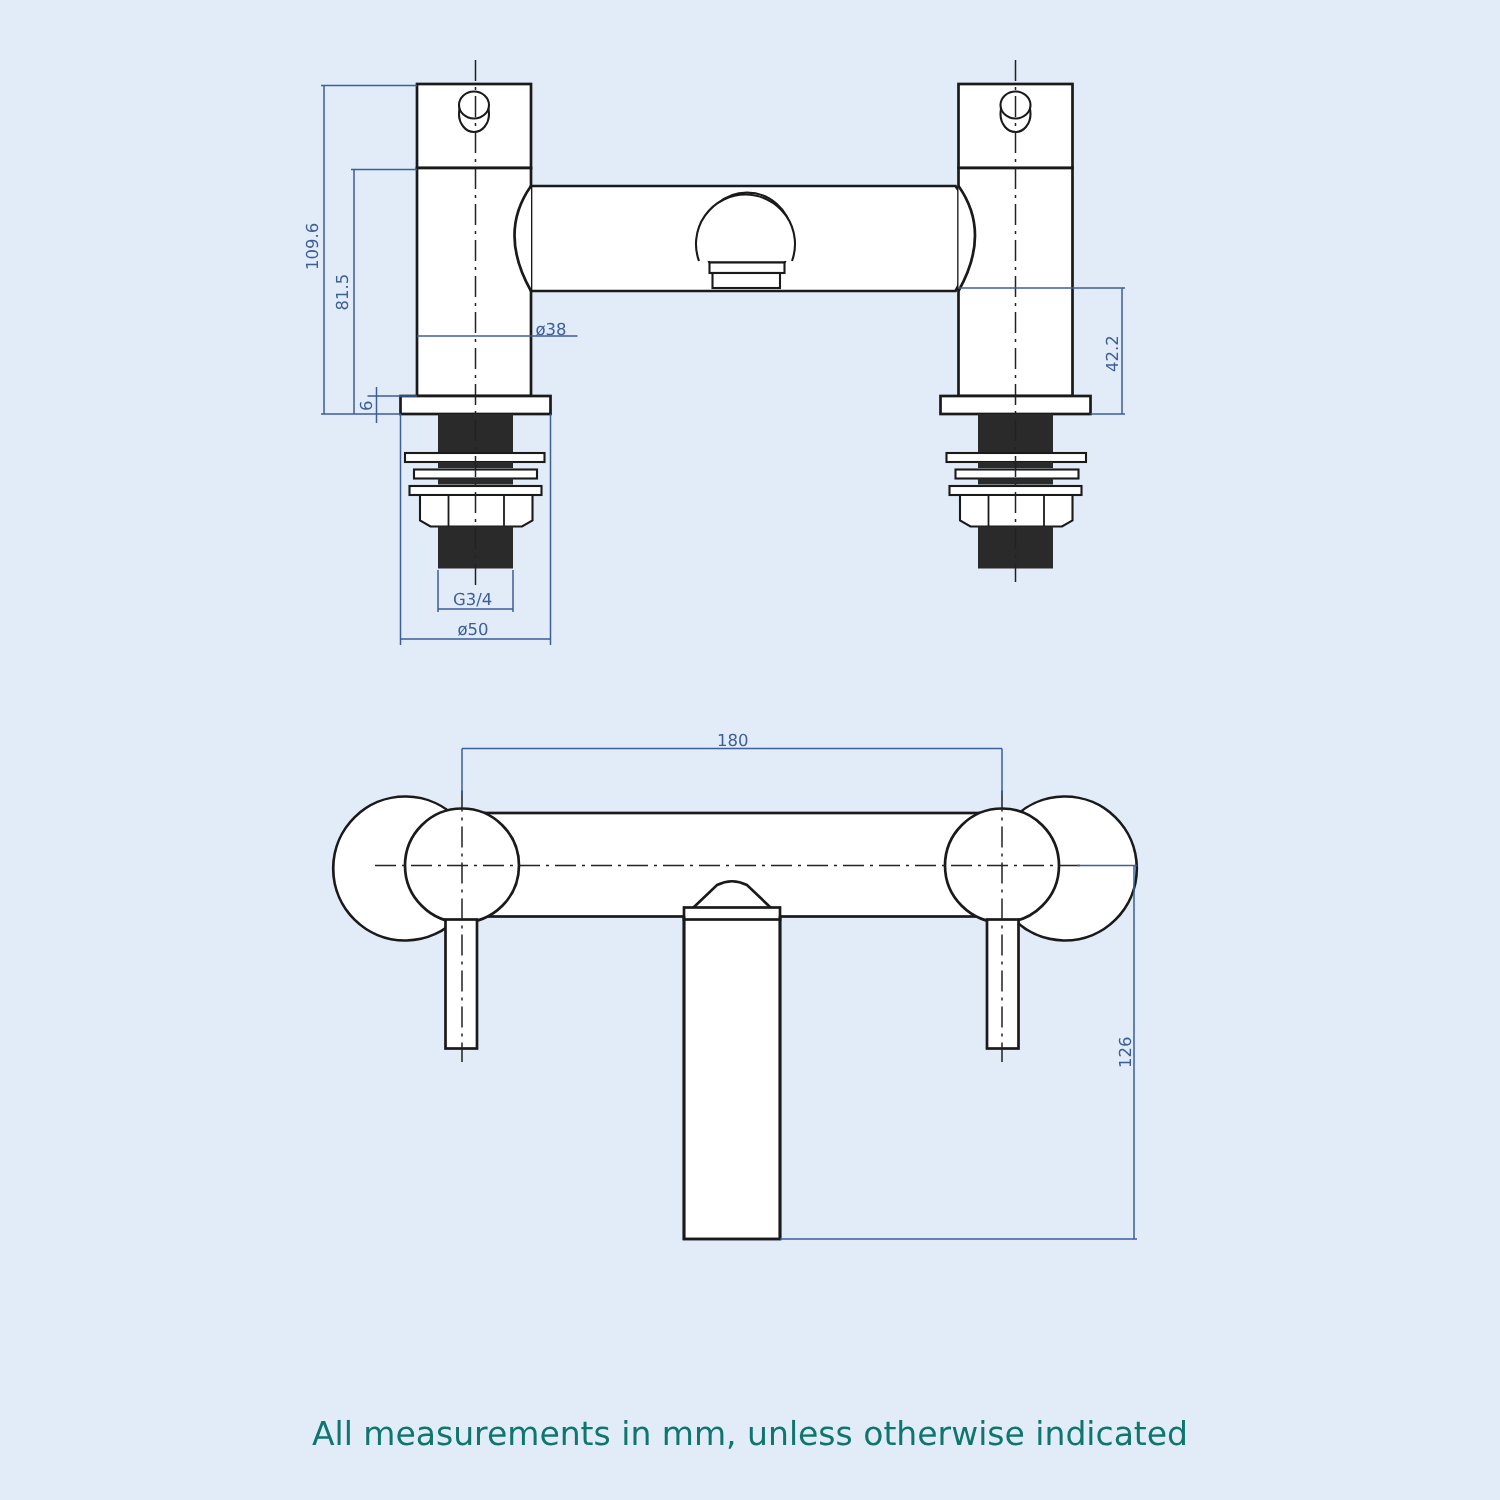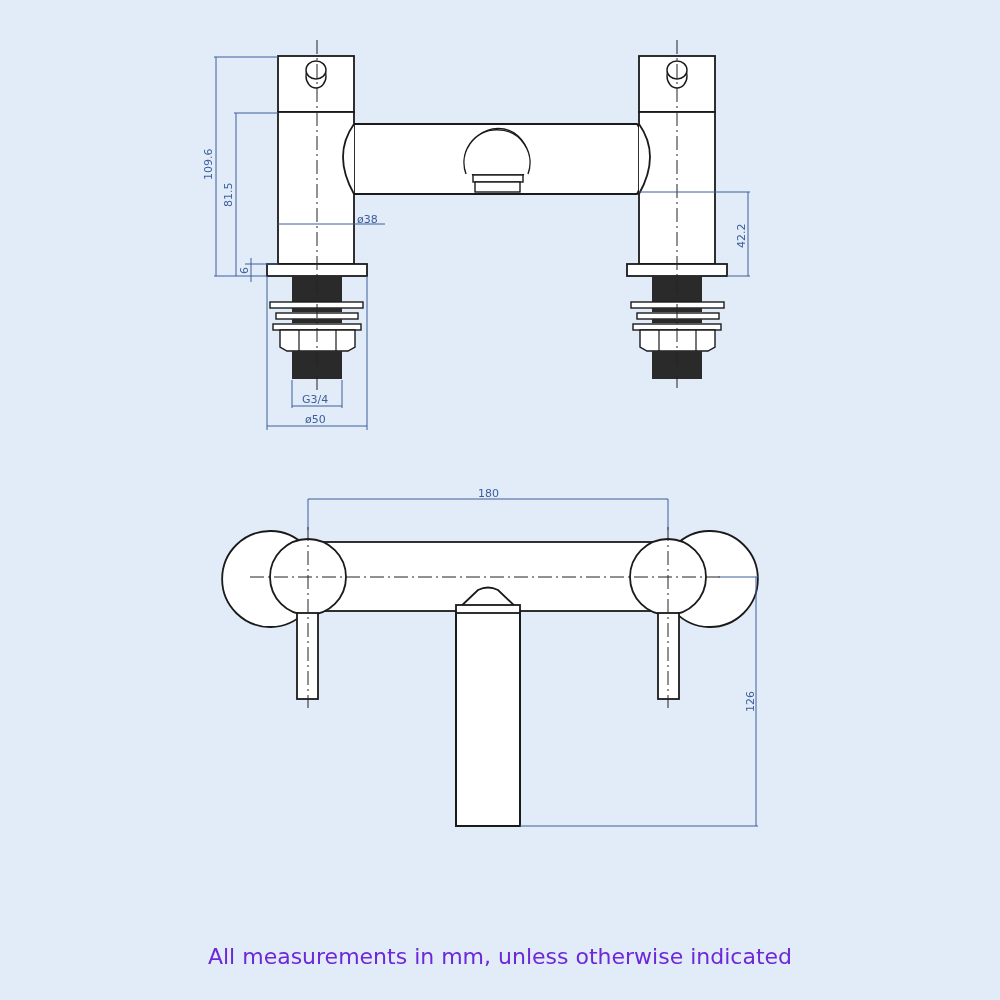--- a/index.html
+++ b/index.html
@@ -4,21 +4,21 @@
 <style>
   html, body { margin:0; padding:0; }
   body { width:1000px; height:1000px; background:#e1ecf8; position:relative; overflow:hidden; font-family:"DejaVu Sans", sans-serif; }
   svg { position:absolute; left:0; top:0; }
   .part { fill:#ffffff; stroke:#1a1a1a; stroke-width:1.8; }
   .thin { fill:#ffffff; stroke:#1a1a1a; stroke-width:1.4; }
   .center { stroke:#222; stroke-width:1; stroke-dasharray:14 4 2 4; fill:none; }
   .dim { stroke:#3d5e9a; stroke-width:1; fill:none; }
   .dimtext { fill:#3d5e9a; font-family:"DejaVu Sans", sans-serif; font-size:11px; }
   .thread { fill:#2a2a2a; }
-  .footer { position:absolute; left:0; width:1000px; top:944px; text-align:center; color:#6d28d9; font-family:"DejaVu Sans", sans-serif; font-size:22px; }
+  .footer { position:absolute; left:0; width:1000px; top:944px; text-align:center; color:#0f766e; font-family:"DejaVu Sans", sans-serif; font-size:22px; }
 </style>
 </head>
 <body>
 
 <svg width="1000" height="1000" viewBox="0 0 1000 1000">
 
   <g>
 
     <path class="part" d="M352,124 L637,124 Q660,155 637,194 L352,194 Q330,155 352,124 Z"></path>
 

